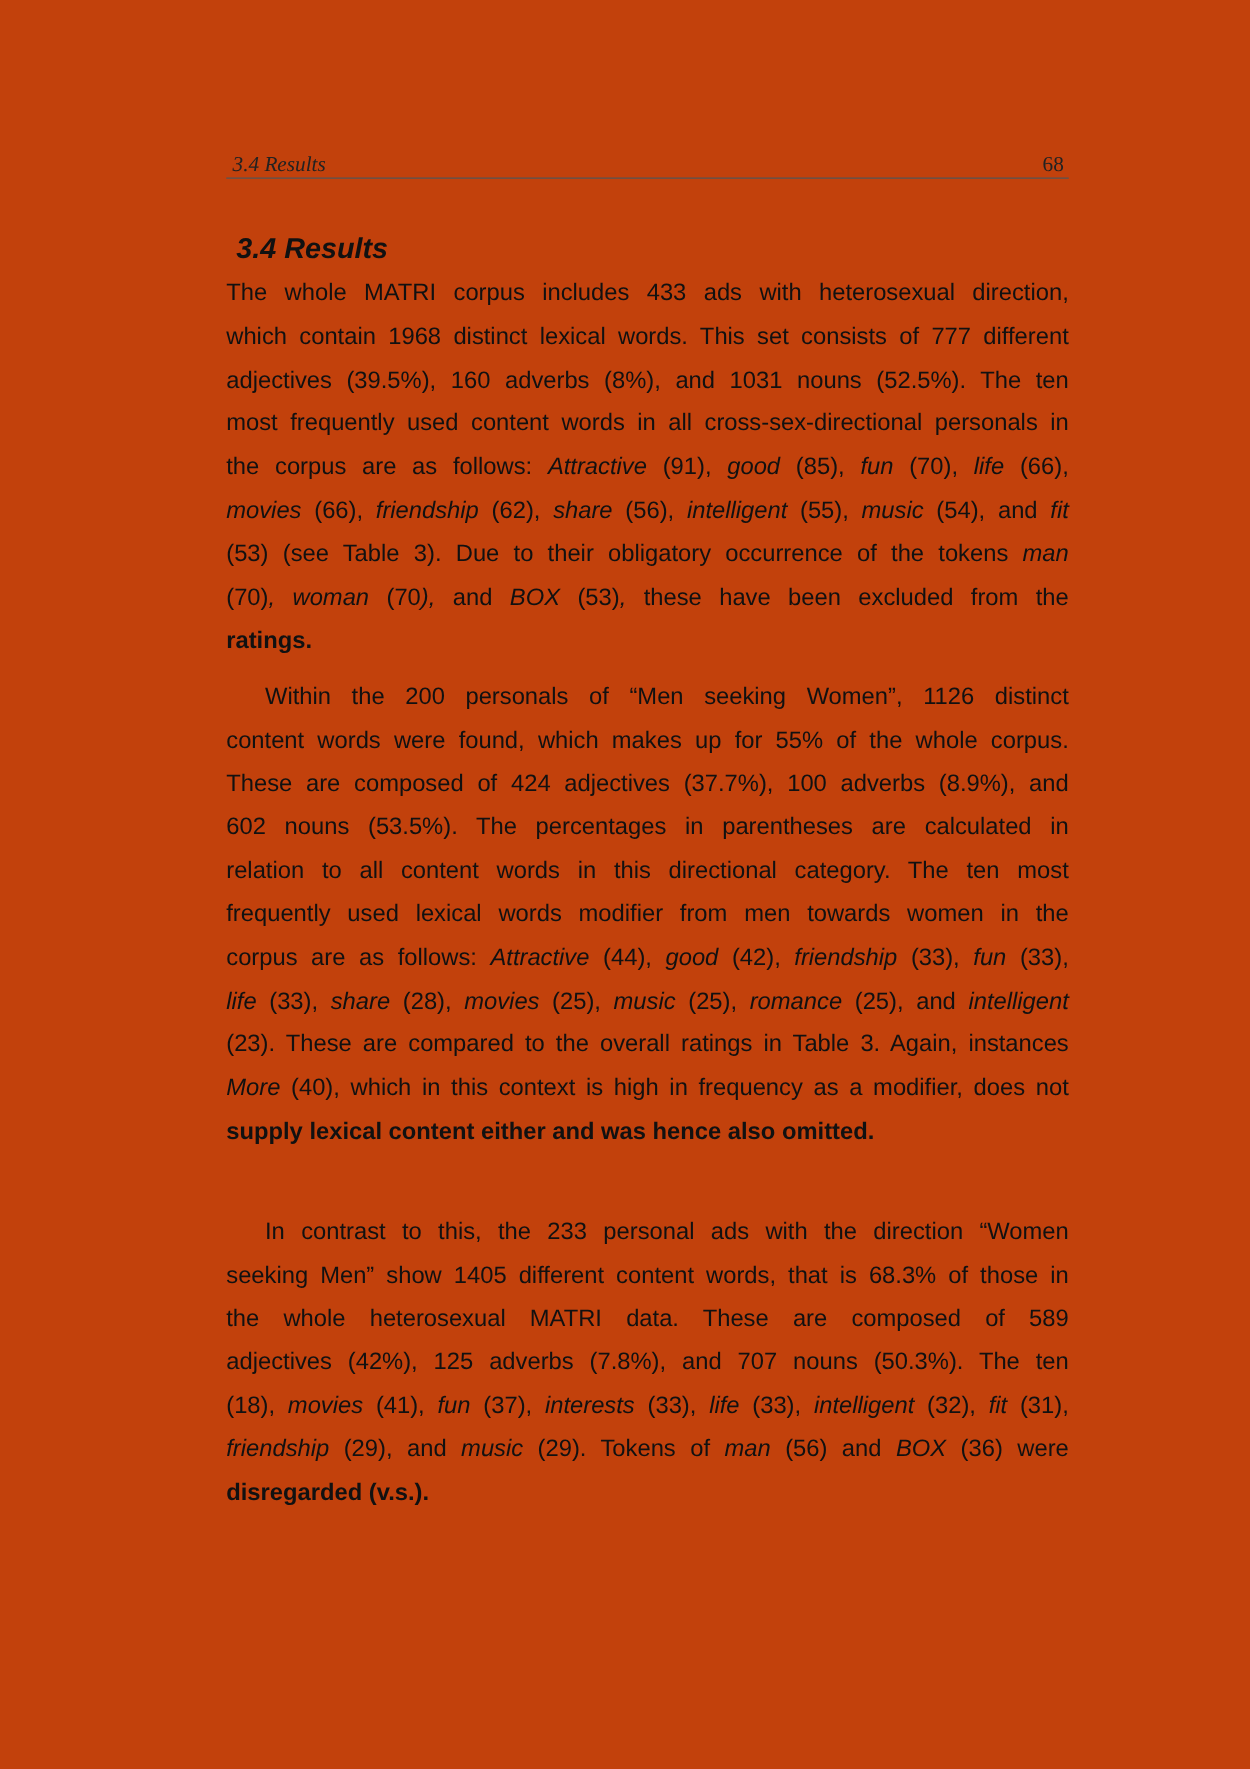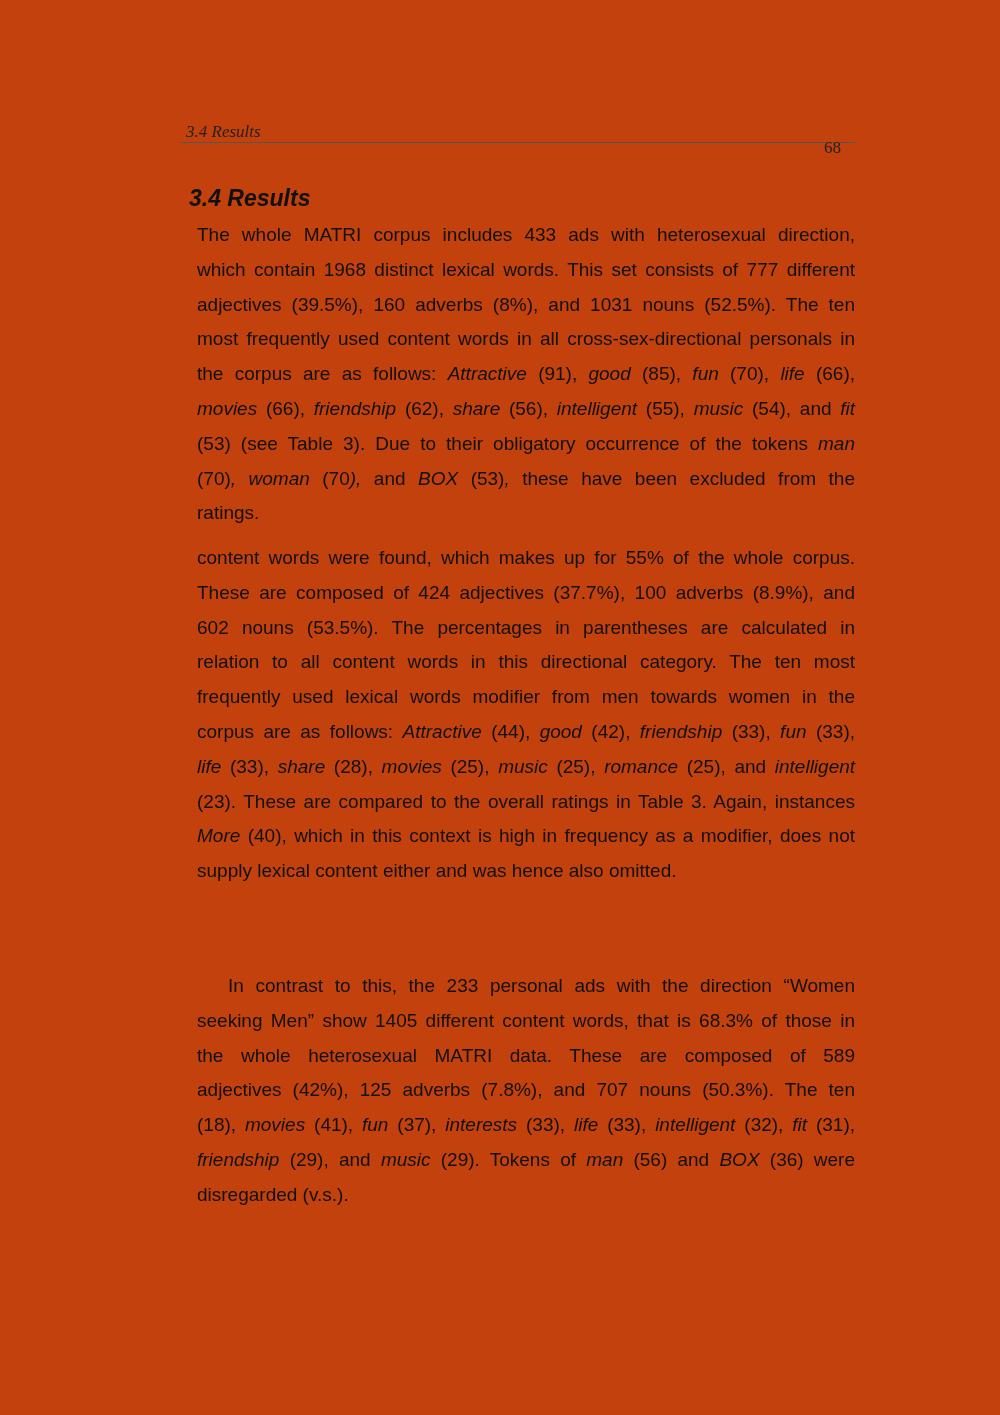--- a/index.html
+++ b/index.html
@@ -5,35 +5,35 @@
     html, body { margin: 0; padding: 0; background: #ffffff; }
     body { width: 1000px; height: 1415px; position: relative; overflow: hidden; }
     .page { position: absolute; left: 0; top: 0; width: 1000px; height: 1415px; background: #c2410c; }
     .running-header {
       position: absolute; left: 181px; top: 120px; width: 674px; height: 22px;
       border-bottom: 1px solid #555;
       font-family: "Liberation Serif", serif; font-style: italic;
       font-size: 17px; color: #222;
     }
     .running-header .hdr-title { position: absolute; left: 5px; top: 2px; }
-    .running-header .hdr-page { position: absolute; right: 14px; top: 2px; font-style: normal; margin-top: 16px; }
+    .running-header .hdr-page { position: absolute; right: 4px; top: 2px; font-style: normal; }
     .section-title {
       position: absolute; left: 189px; top: 185px;
       font-family: "Liberation Sans", sans-serif; font-weight: bold; font-style: italic;
       font-size: 23px; color: #111;
     }
     .body-text {
       position: absolute; left: 181px; width: 674px;
       font-family: "Liberation Sans", sans-serif; font-size: 19px; color: #111;
     }
     .line {
       height: 34.8px; line-height: 34.8px; white-space: nowrap;
-      text-align: justify; text-align-last: justify; margin-left: 16px;
+      text-align: justify; text-align-last: justify;
     }
-    .line.last { text-align-last: left; }
+    .line.last { text-align-last: left; font-weight: bold; }
     .line.indent { padding-left: 31px; }
     .line i { }
     #p1 { top: 218px; }
     #p2 { top: 541px; }
     #p3 { top: 969px; }
   </style>
 </head>
 <body>
 
 <div class="page">
@@ -49,20 +49,21 @@
       <div class="line"><span>which contain 1968 distinct lexical words. This set consists of 777 different</span></div>
       <div class="line"><span>adjectives (39.5%), 160 adverbs (8%), and 1031 nouns (52.5%). The ten</span></div>
       <div class="line"><span>most frequently used content words in all cross-sex-directional personals in</span></div>
       <div class="line"><span>the corpus are as follows: </span><i>Attractive</i><span> (91), </span><i>good</i><span> (85), </span><i>fun</i><span> (70), </span><i>life</i><span> (66),</span></div>
       <div class="line"><i>movies</i><span> (66), </span><i>friendship</i><span> (62), </span><i>share</i><span> (56), </span><i>intelligent</i><span> (55), </span><i>music</i><span> (54), and </span><i>fit</i></div>
       <div class="line"><span>(53) (see Table 3). Due to their obligatory occurrence of the tokens </span><i>man</i></div>
       <div class="line"><span>(70)</span><i>, woman</i><span> (70</span><i>),</i><span> and </span><i>BOX</i><span> (53)</span><i>,</i><span> these have been excluded from the</span></div>
       <div class="line last"><span>ratings.</span></div>
     </div>
   <div class="body-text" id="p2">
+      <div class="line indent"><span>Within the 200 personals of “Men seeking Women”, 1126 distinct</span></div>
       <div class="line"><span>content words were found, which makes up for 55% of the whole corpus.</span></div>
       <div class="line"><span>These are composed of 424 adjectives (37.7%), 100 adverbs (8.9%), and</span></div>
       <div class="line"><span>602 nouns (53.5%). The percentages in parentheses are calculated in</span></div>
       <div class="line"><span>relation to all content words in this directional category. The ten most</span></div>
       <div class="line"><span>frequently used lexical words modifier from men towards women in the</span></div>
       <div class="line"><span>corpus are as follows: </span><i>Attractive</i><span> (44), </span><i>good</i><span> (42), </span><i>friendship</i><span> (33), </span><i>fun</i><span> (33),</span></div>
       <div class="line"><i>life</i><span> (33), </span><i>share</i><span> (28), </span><i>movies</i><span> (25), </span><i>music</i><span> (25), </span><i>romance</i><span> (25), and </span><i>intelligent</i></div>
       <div class="line"><span>(23). These are compared to the overall ratings in Table 3. Again, instances</span></div>
       <div class="line"><i>More</i><span> (40), which in this context is high in frequency as a modifier, does not</span></div>
       <div class="line last"><span>supply lexical content either and was hence also omitted.</span></div>

